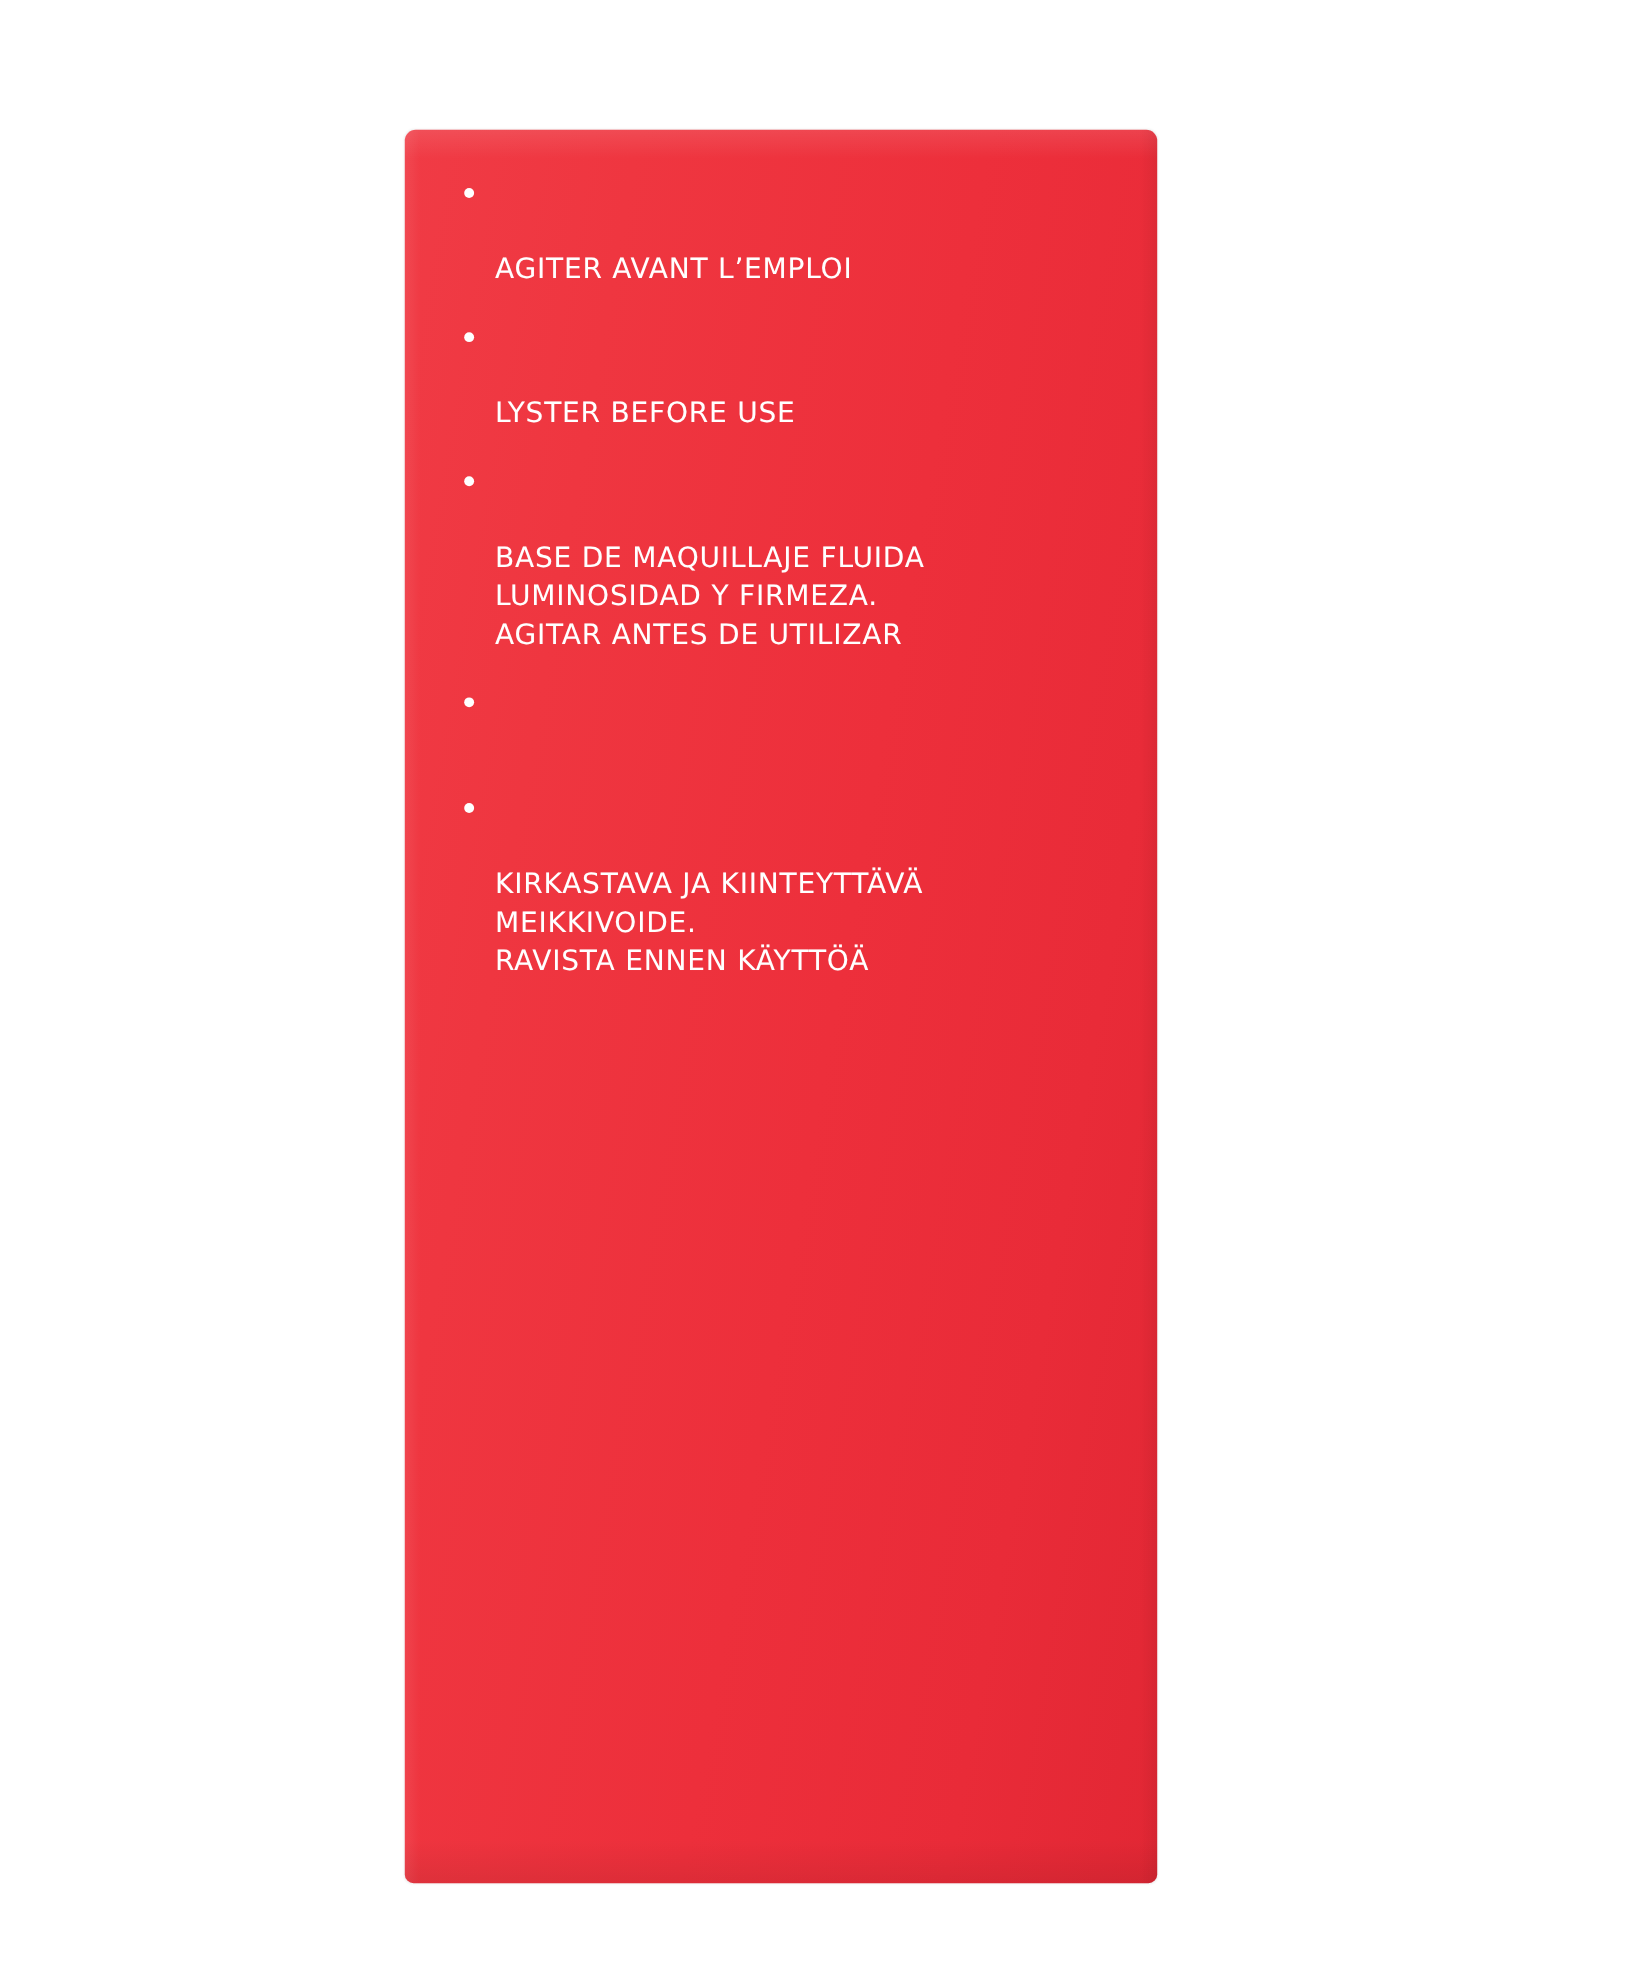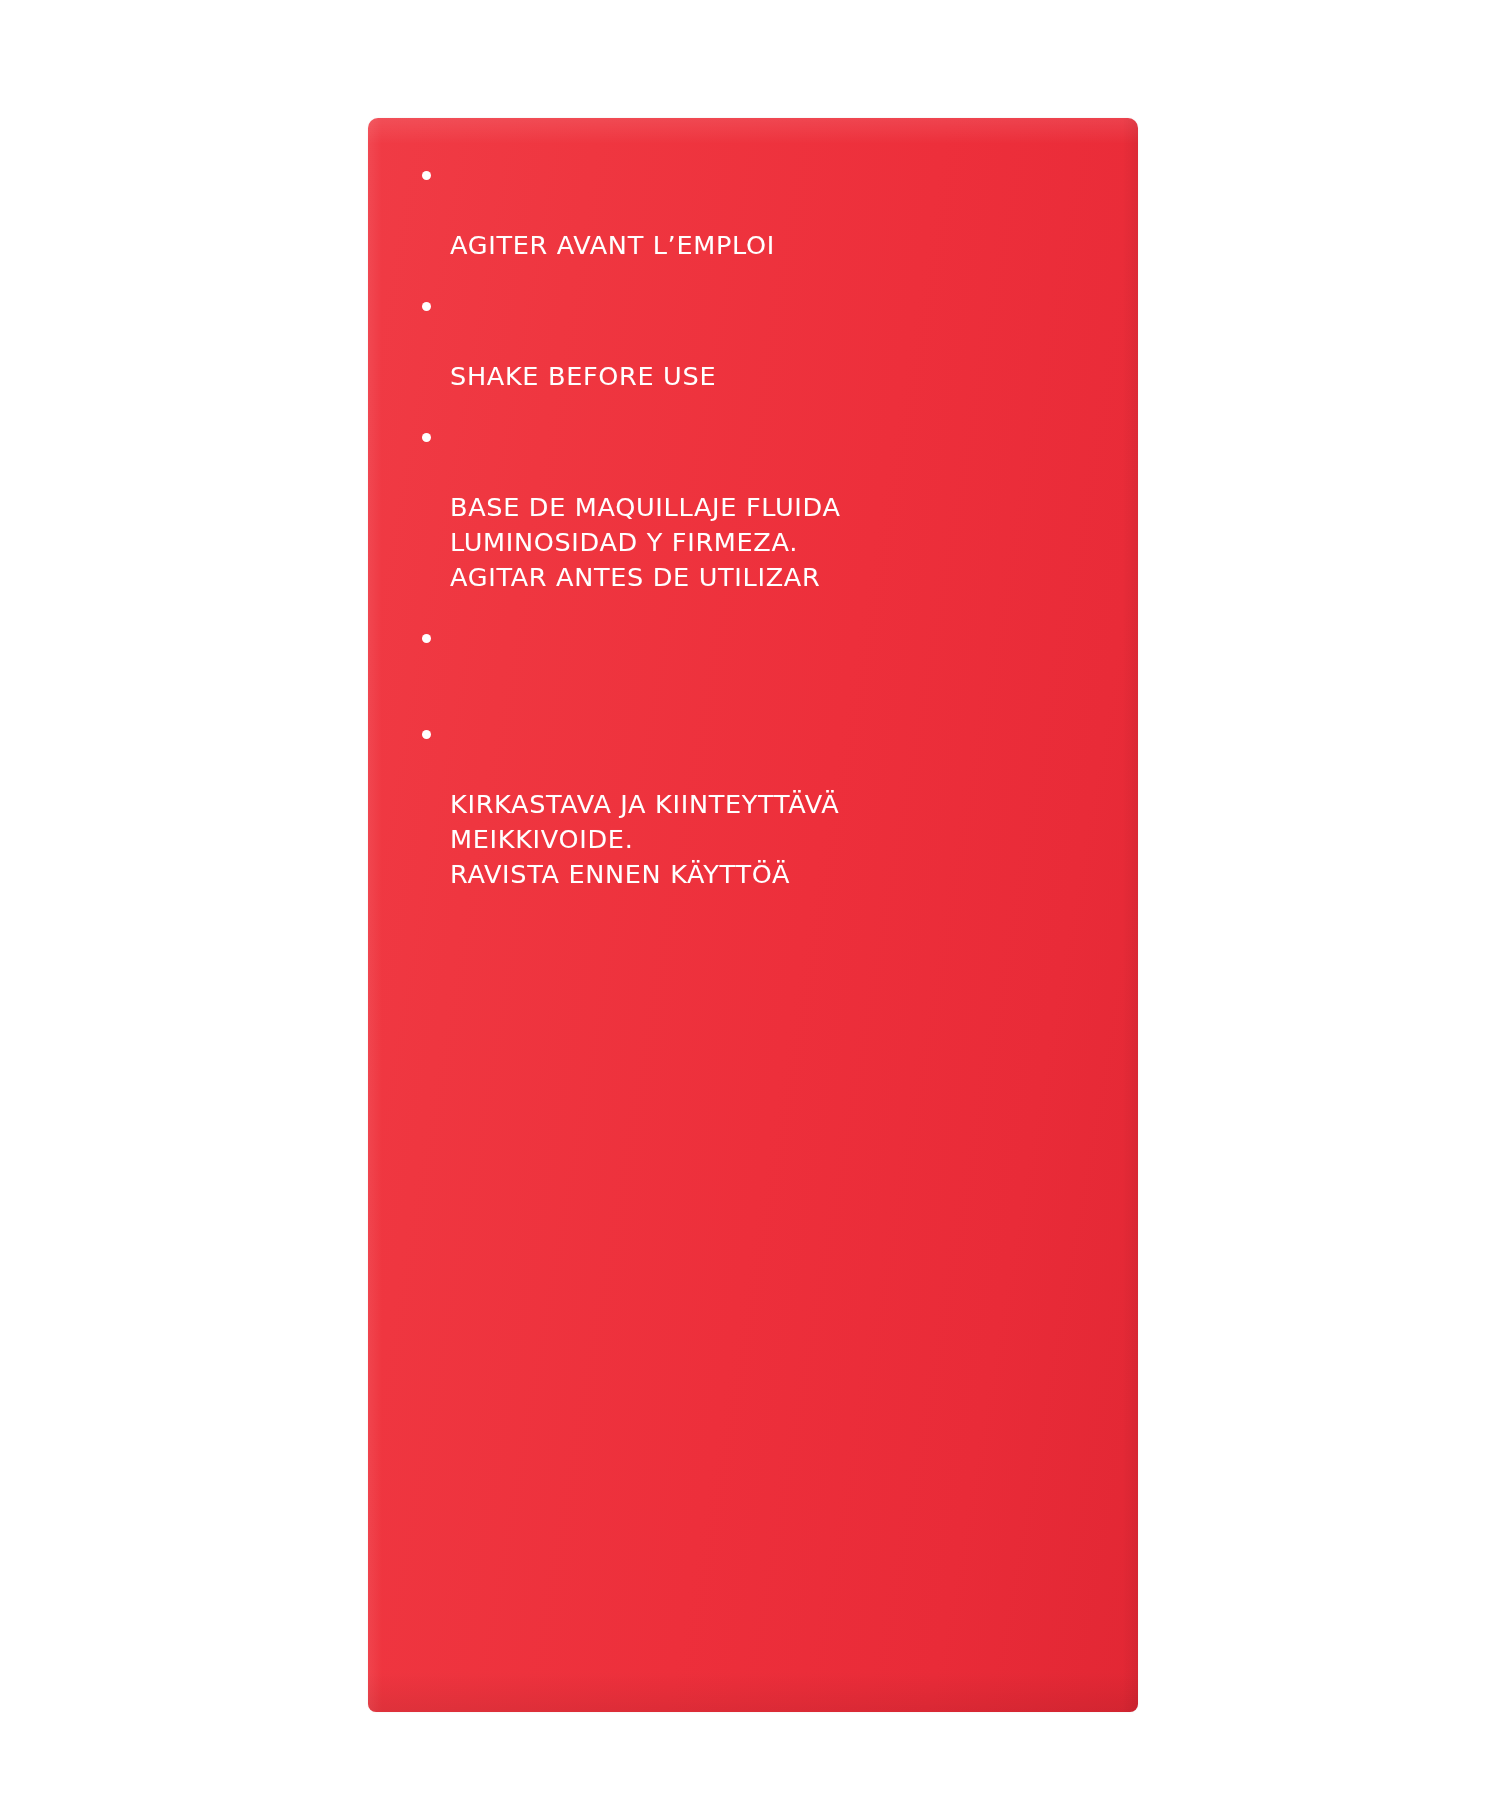--- a/index.html
+++ b/index.html
@@ -17,21 +17,21 @@
     position: relative;
     width: 1500px;
     height: 1800px;
     background: #ffffff;
   }
   
   #carton {
     position: absolute;
     left: 368px;
     top: 118px;
-    width: 770px;
+    width: 684px;
     height: 1594px;
     background: linear-gradient(100deg, #f03b45 0%, #ef3640 22%, #ed2f3b 55%, #e92b38 80%, #e22734 100%);
     border-radius: 10px 10px 8px 8px;
     box-shadow: 0 0 2px rgba(0,0,0,0.08);
   }
   
   #carton::before {
     content: "";
     position: absolute;
     left: 0; right: 0; top: 0;
@@ -113,21 +113,21 @@
     <div id="fold-left"></div>
     <div id="fold-right"></div>
 
     <ul id="instructions">
       <li class="instr">
         <span class="bullet"></span>
         <span>AGITER AVANT L’EMPLOI</span>
       </li>
       <li class="instr">
         <span class="bullet"></span>
-        <span>SHAKE BEFORE USE</span>
+        <span>LYSTER BEFORE USE</span>
       </li>
       <li class="instr">
         <span class="bullet"></span>
         <span>BASE DE MAQUILLAJE FLUIDA
 LUMINOSIDAD Y FIRMEZA.
 AGITAR ANTES DE UTILIZAR</span>
       </li>
       <li class="instr">
         <span class="bullet"></span>
       </li>

